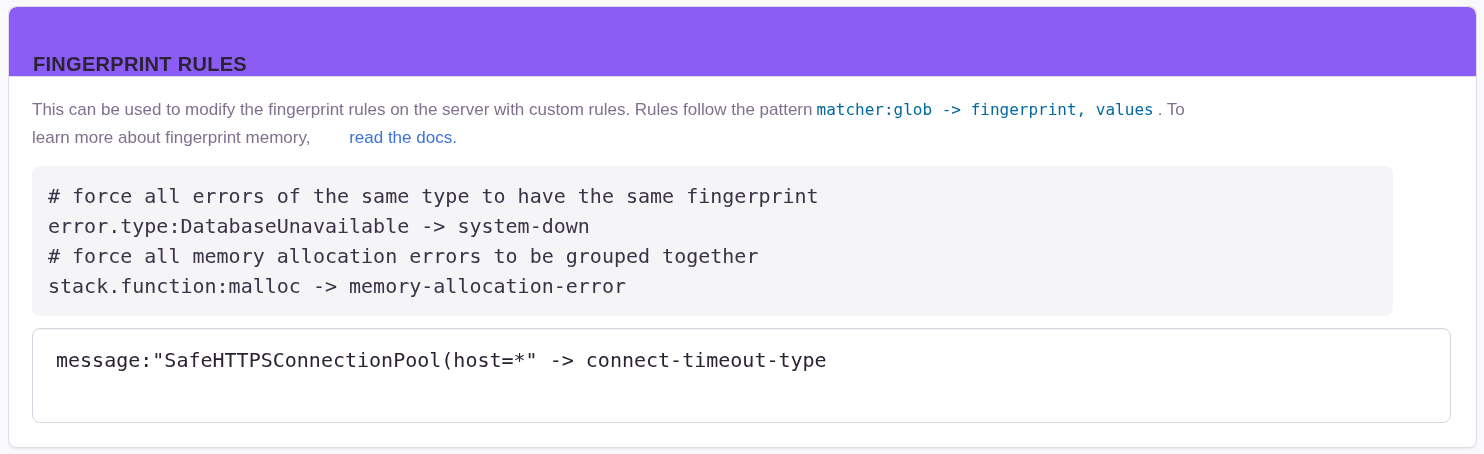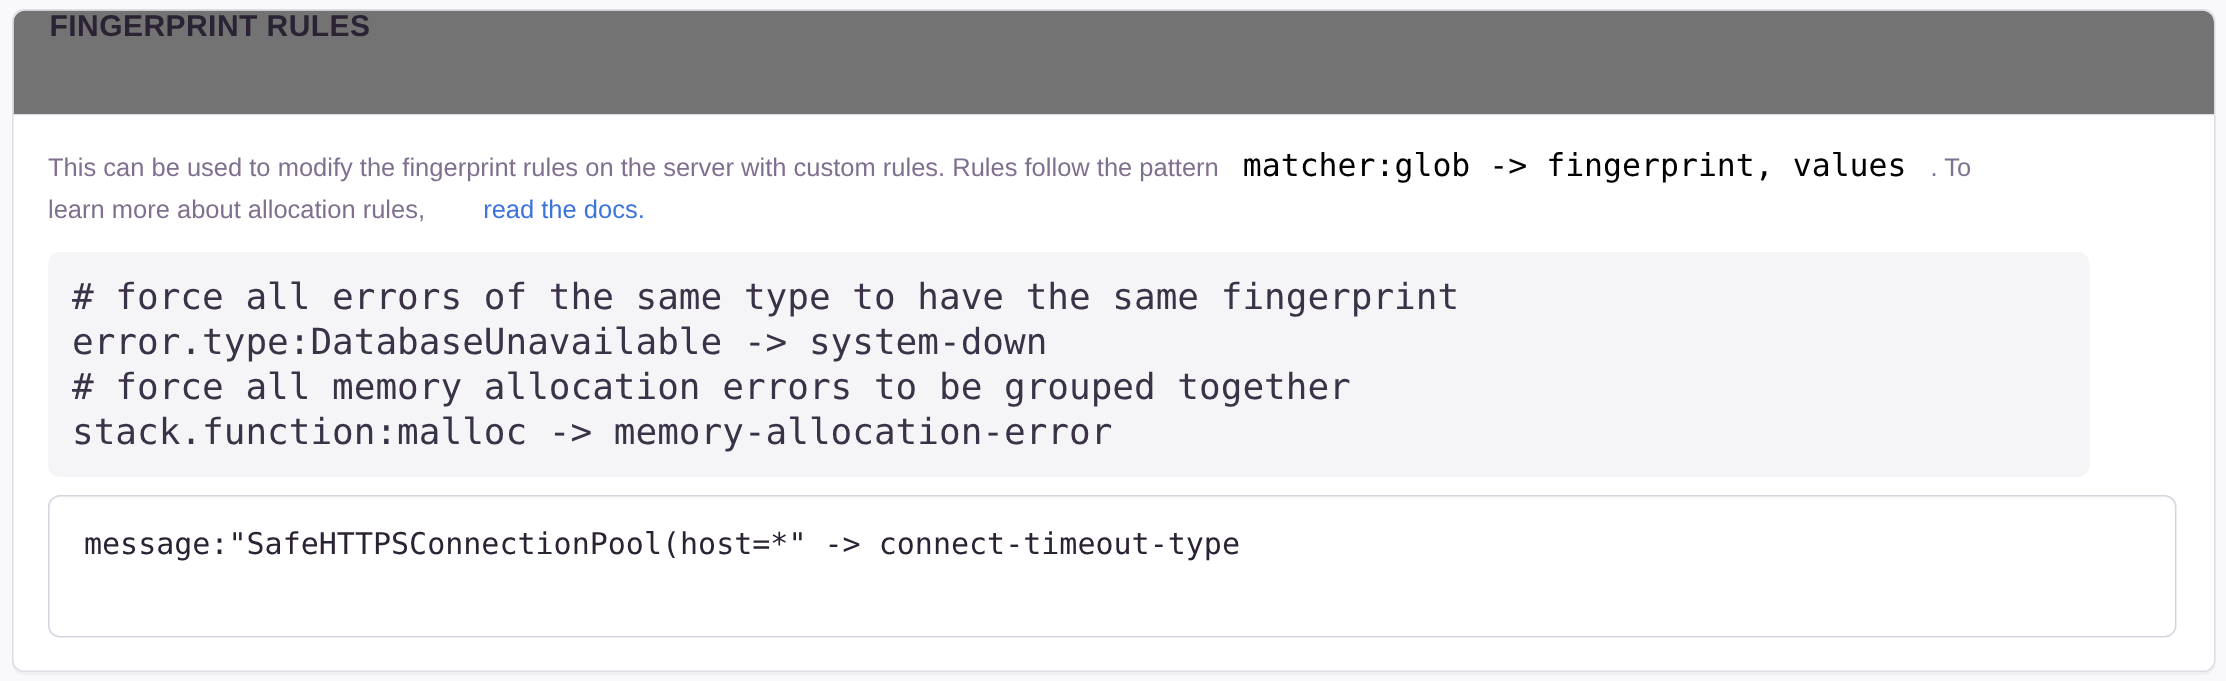--- a/index.html
+++ b/index.html
@@ -13,24 +13,24 @@
   .panel {
     background: #ffffff;
     border: 1px solid #e0dce5;
     border-radius: 8px;
     height: 442px;
     box-shadow: 0 2px 0 rgba(43, 34, 51, 0.04);
     overflow: hidden;
   }
   .panel-header {
     display: flex;
-    align-items: flex-start;
+    align-items: flex-end;
     height: 70px;
     padding: 0 24px;
-    background: #737373;
+    background: #8b5cf6;
     border-bottom: 1px solid #e0dce5;
     border-radius: 8px 8px 0 0;
   }
   .panel-title {
     font-size: 20px;
     font-weight: 700;
     letter-spacing: 0.3px;
     color: #2b2233;
     text-transform: uppercase;
   }
@@ -40,37 +40,37 @@
   .prose {
     margin-right: 58px;
   }
   .description {
     font-size: 17px;
     line-height: 28px;
     color: #80708f;
   }
   .inline-code {
     font-family: "DejaVu Sans Mono", monospace;
-    font-size: 21px;
-    color: #000000;
-    margin: 0 16px;
+    font-size: 16px;
+    color: #0369a1;
+    margin: 0 4px;
   }
   .docs-link {
     color: #3c74db;
     text-decoration: none;
     cursor: pointer;
     margin-left: 34px;
   }
   .code-example {
     margin-top: 14px;
     background: #f5f4f7;
     border-radius: 8px;
     padding: 15px 16px;
     font-family: "DejaVu Sans Mono", monospace;
-    font-size: 24px;
+    font-size: 20px;
     line-height: 30px;
     color: #3a3246;
     white-space: pre;
     overflow: hidden;
   }
   .rules-textarea {
     display: block;
     margin-top: 12px;
     width: 100%;
     height: 95px;
@@ -94,21 +94,21 @@
 <div class="page">
   <section class="panel">
 
     <header class="panel-header">
       <span class="panel-title">FINGERPRINT RULES</span>
     </header>
 
     <div class="panel-body">
 
       <div class="prose">
-        <p class="description"><span>This can be used to modify the fingerprint rules on the server with custom rules. Rules follow the pattern</span><code class="inline-code">matcher:glob -&gt; fingerprint, values</code><span>. To</span><br><span>learn more about allocation rules, </span><a class="docs-link" href="#">read the docs.</a></p>
+        <p class="description"><span>This can be used to modify the fingerprint rules on the server with custom rules. Rules follow the pattern</span><code class="inline-code">matcher:glob -&gt; fingerprint, values</code><span>. To</span><br><span>learn more about fingerprint memory, </span><a class="docs-link" href="#">read the docs.</a></p>
 
         <pre class="code-example"># force all errors of the same type to have the same fingerprint
 error.type:DatabaseUnavailable -&gt; system-down
 # force all memory allocation errors to be grouped together
 stack.function:malloc -&gt; memory-allocation-error</pre>
       </div>
 
       <textarea class="rules-textarea" spellcheck="false" style="">message:"SafeHTTPSConnectionPool(host=*" -&gt; connect-timeout-type</textarea>
 
     </div>

